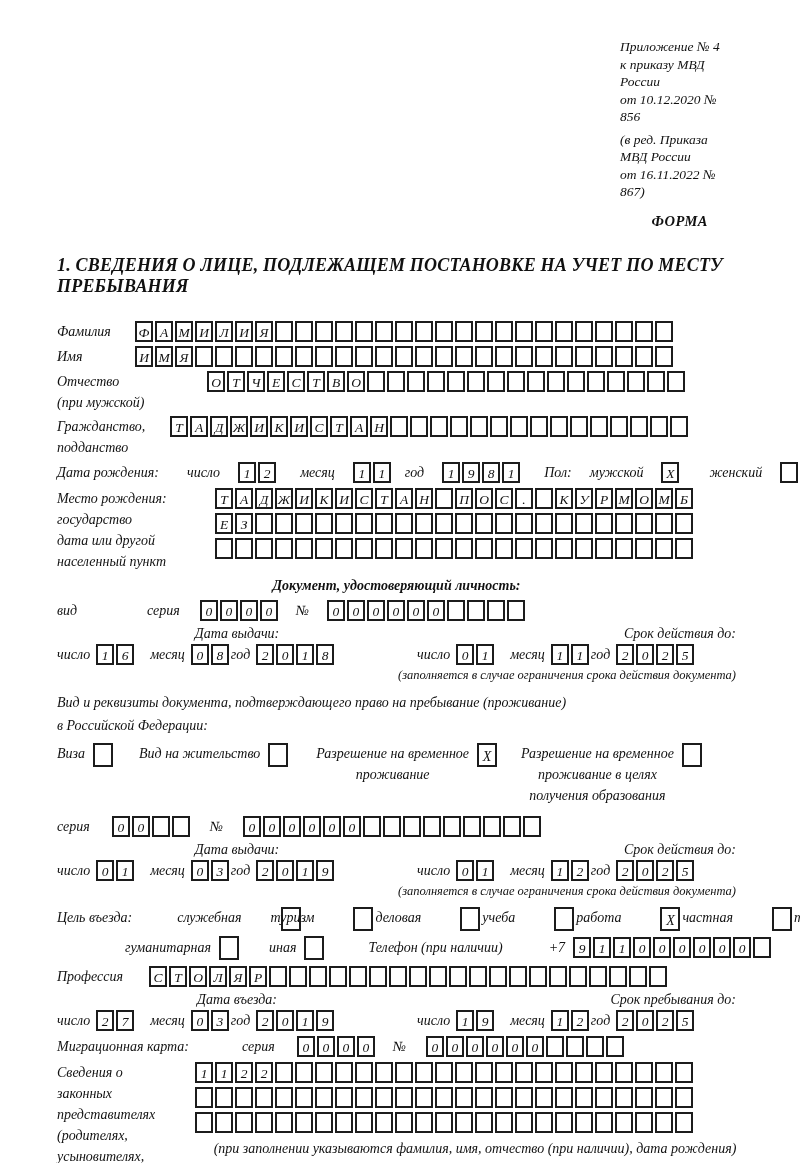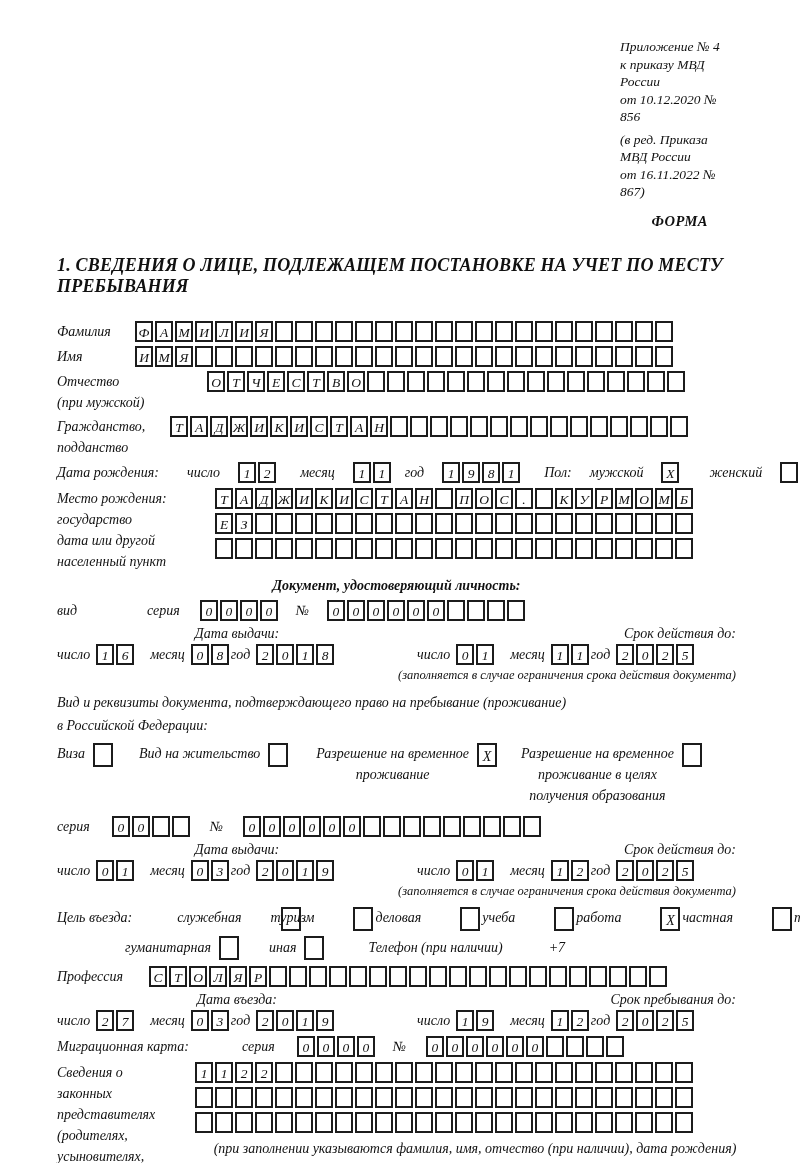--- a/index.html
+++ b/index.html
@@ -271,20 +271,21 @@
       </div>
     </div>
 
     <div class="phone-row">
       <span class="lbl" style="margin-right:8px">гуманитарная</span>
       <span class="cells cbx"><span class="cell"></span></span>
       <span class="lbl" style="margin:0 8px 0 28px">иная</span>
       <span class="cells cbx"><span class="cell"></span></span>
       <span class="lbl" style="margin-left:42px">Телефон (при наличии)</span>
       <span class="lbl" style="margin:0 8px 0 46px">+7</span>
+      <span class="cells"><span class="cell">9</span><span class="cell">1</span><span class="cell">1</span><span class="cell">0</span><span class="cell">0</span><span class="cell">0</span><span class="cell">0</span><span class="cell">0</span><span class="cell">0</span><span class="cell"></span></span>
     </div>
 
     <div class="row mt6">
       <div class="lbl w80">Профессия</div>
       <div class="cells"><span class="cell">С</span><span class="cell">Т</span><span class="cell">О</span><span class="cell">Л</span><span class="cell">Я</span><span class="cell">Р</span><span class="cell"></span><span class="cell"></span><span class="cell"></span><span class="cell"></span><span class="cell"></span><span class="cell"></span><span class="cell"></span><span class="cell"></span><span class="cell"></span><span class="cell"></span><span class="cell"></span><span class="cell"></span><span class="cell"></span><span class="cell"></span><span class="cell"></span><span class="cell"></span><span class="cell"></span><span class="cell"></span><span class="cell"></span><span class="cell"></span></div>
     </div>
 
     <div class="dates-hdr">
       <div class="dh-left">Дата въезда:</div>
       <div class="dh-right">Срок пребывания до:</div>

